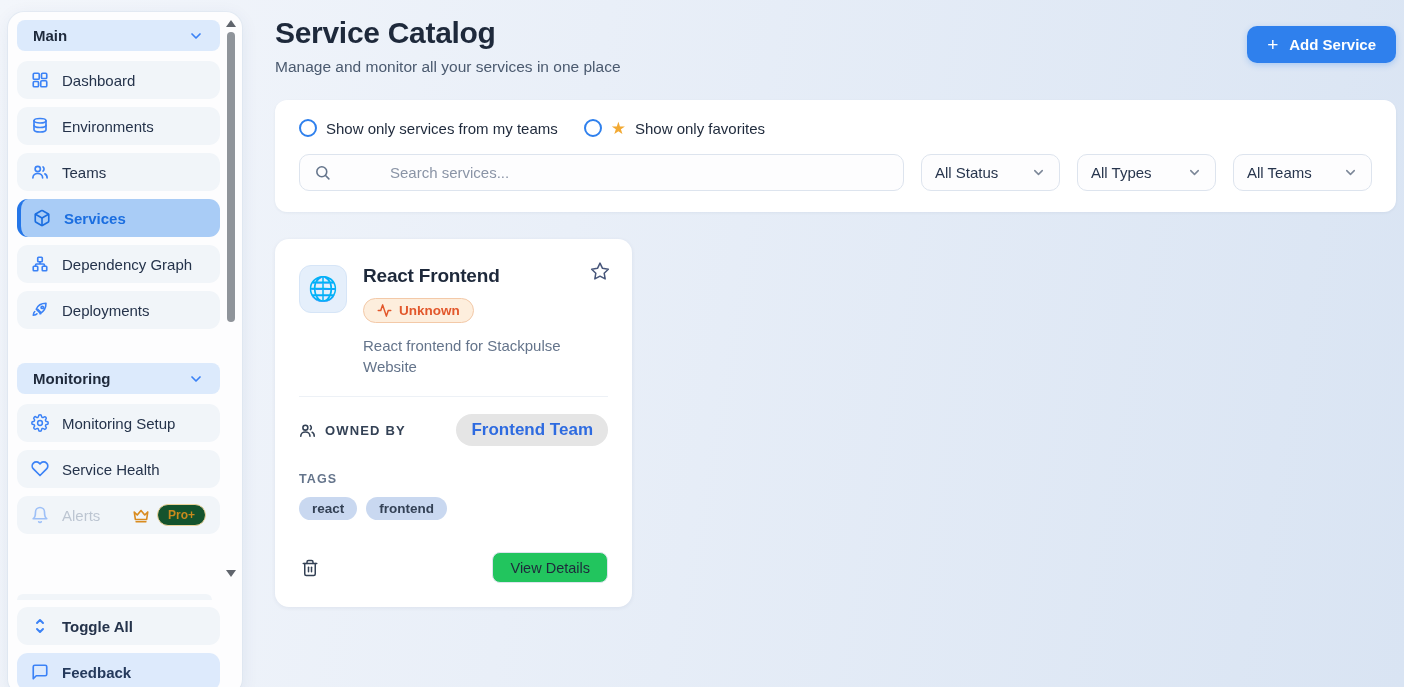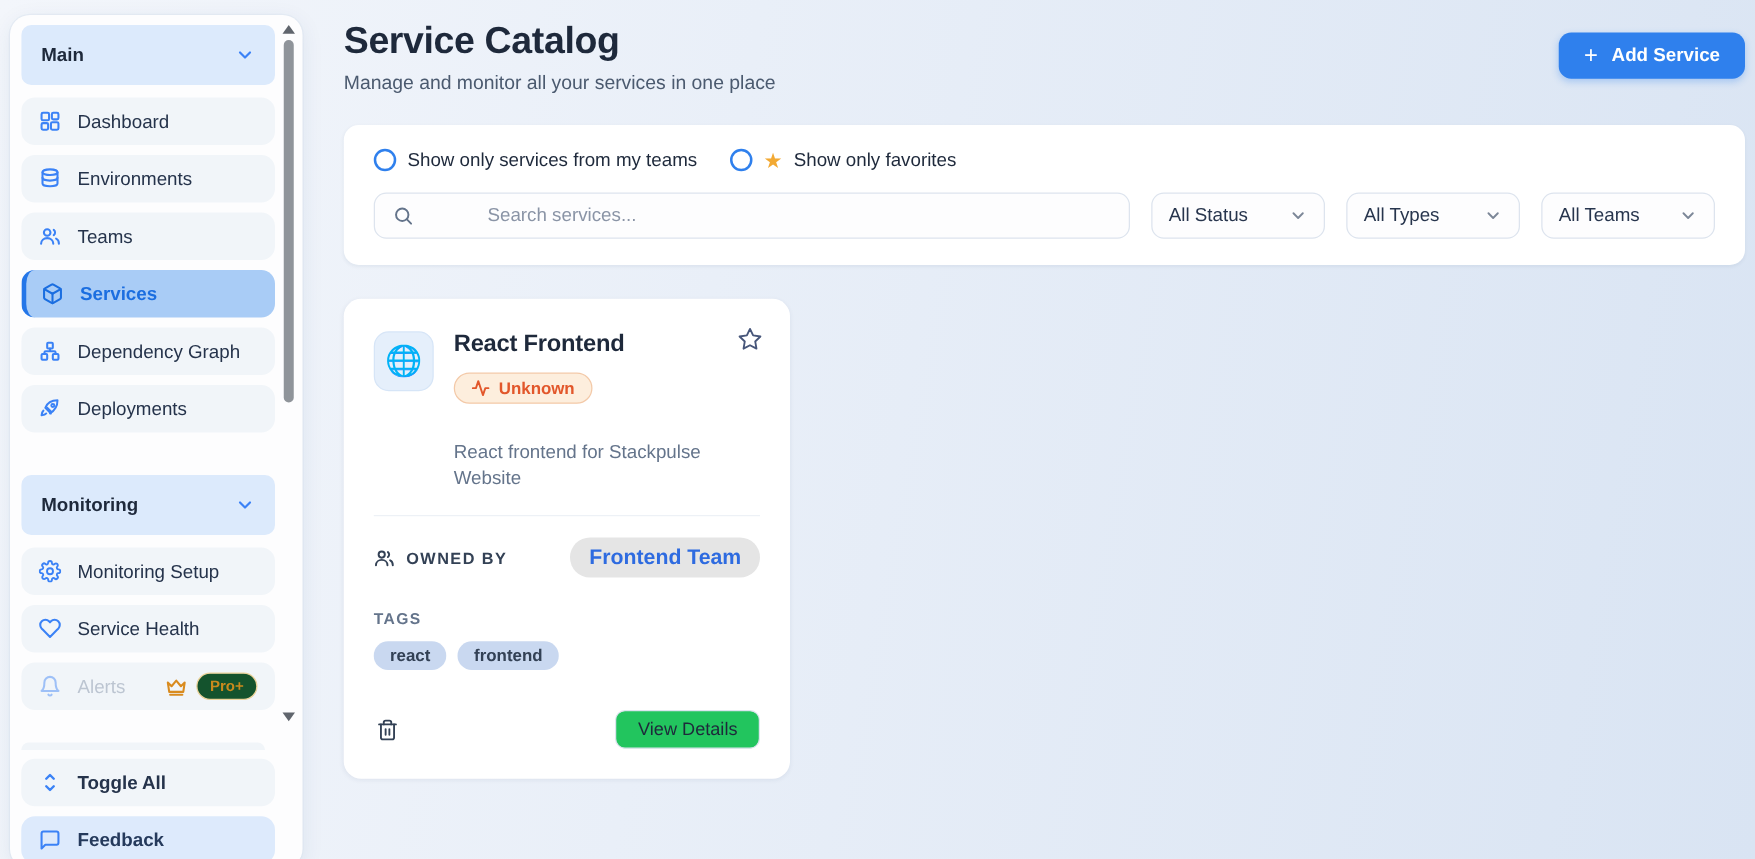--- a/index.html
+++ b/index.html
@@ -20,21 +20,21 @@
   }
   .nav-scroll { position:relative; height:572px; overflow:hidden; padding-right:14px; }
   .nav-item {
     display:flex; align-items:center; height:38px; padding:0 14px;
     border-radius:11px; background:#f1f5f9; margin-bottom:8px;
     font-size:15px; font-weight:500; color:#25334b; cursor:pointer;text-align:right;
   }
   .nav-item .nicon { width:18px; height:18px; margin-right:13px; color:#3b82f6; flex:0 0 auto; }
   .nav-header {
     display:flex; align-items:center; justify-content:space-between;
-    height:48px; padding:0 16px; border-radius:8px; background:#dceafc;
+    height:31px; padding:0 16px; border-radius:8px; background:#dceafc;
     font-size:15px; font-weight:700; color:#1e293b; margin-bottom:10px; cursor:pointer;
   }
   .nav-header .chev { color:#3b82f6; }
   .nav-item.active {
     background:#a9ccf6; border-left:4px solid #2476e8; padding-left:12px;
     color:#1b6ee0; font-weight:600;
   }
   .nav-item.active .nicon { color:#1b6ee0; }
   .nav-item.disabled { cursor:default; }
   .nav-item.disabled .dis { opacity:.45; }
@@ -108,21 +108,21 @@
     border:1px solid #d6e5f7; display:flex; align-items:center; justify-content:center;
     font-size:24px; flex:0 0 auto;
   }
   .head-col { max-width:215px; }
   .service-title { font-size:19px; font-weight:800; color:#1e293b; letter-spacing:-.2px; }
   .status-badge {
     display:inline-flex; align-items:center; gap:7px; margin-top:11px;
     background:#fdeedd; border:1px solid #f3c9a8; border-radius:999px;
     padding:4px 13px; font-size:13.5px; font-weight:700; color:#e2572b;
   }
-  .service-desc { margin-top:29px; font-size:15px; color:#64748b; line-height:1.38; }
+  .service-desc { margin-top:13px; font-size:15px; color:#64748b; line-height:1.38; }
   .card-divider { height:1px; background:#edf1f6; margin-top:19px; }
   .owned-row { display:flex; align-items:center; justify-content:space-between; margin-top:17px; }
   .owned-left { display:flex; align-items:center; gap:9px; color:#334155; }
   .owned-label { font-size:13px; font-weight:700; letter-spacing:.09em; color:#334155; }
   .owner-pill {
     background:#e5e5e5; color:#2e6be0; font-size:17px; font-weight:700;
     border-radius:999px; padding:6px 15px; cursor:pointer; border:none; font-family:inherit;
   }
   .tags-label { margin-top:26px; font-size:12.5px; font-weight:700; letter-spacing:.09em; color:#64748b; }
   .tags-row { display:flex; gap:9px; margin-top:11px; }

